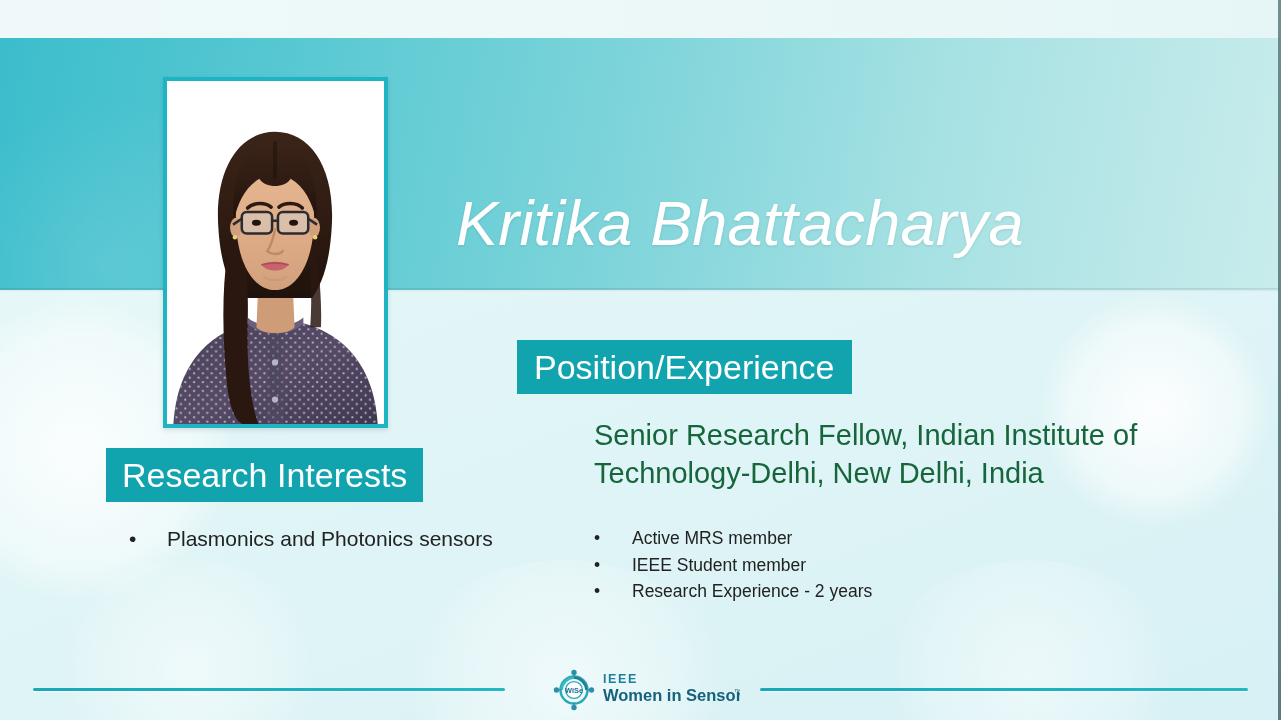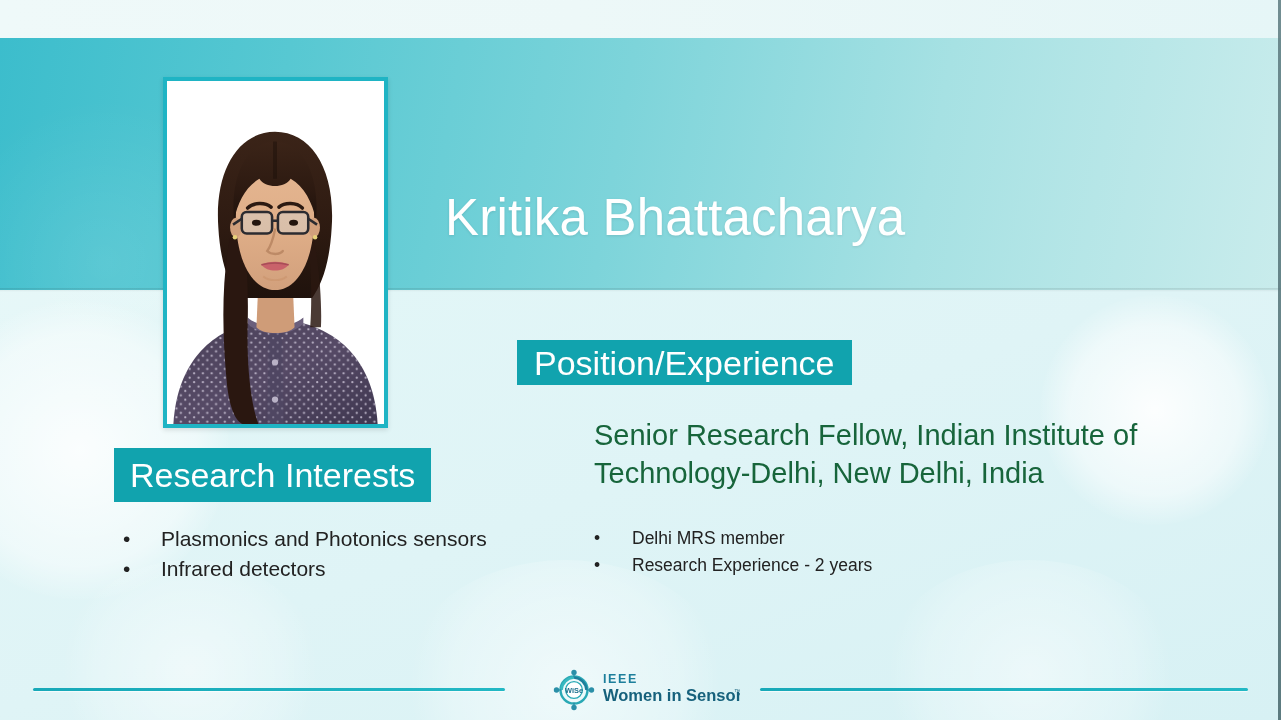--- a/index.html
+++ b/index.html
@@ -33,49 +33,50 @@
 
   
   .band{position:absolute;left:0;top:38px;width:1281px;height:252px;
     background:linear-gradient(100deg,#3cbdcc 0%,#57c8d2 22%,#7dd4da 48%,#a6e1e3 72%,#c9ecec 100%);}
   .band-glow{position:absolute;left:-60px;top:60px;width:330px;height:330px;border-radius:50%;
     background:radial-gradient(circle,rgba(255,255,255,.10) 0%,rgba(255,255,255,0) 70%);}
   .band-shadow{position:absolute;left:0;top:288px;width:1281px;height:4px;
     background:linear-gradient(180deg,rgba(0,0,0,.10),rgba(0,0,0,0));}
 
   .name-title{
-    position:absolute;left:445px;top:192px;
-    font-size:51px;font-weight:400;color:#ffffff;letter-spacing:.2px;
+    position:absolute;left:456px;top:192px;
+    font-size:63px;font-weight:400;color:#ffffff;letter-spacing:.2px;
     line-height:1;white-space:nowrap;
     text-shadow:0 1px 3px rgba(0,0,0,.10);
+    font-style:italic;
   }
 
   
   .photo-frame{position:absolute;left:163px;top:77px;width:225px;height:351px;
     border:4px solid #1fb4c4;background:#ffffff;box-sizing:border-box;
     box-shadow:0 2px 5px rgba(0,0,0,.12);overflow:hidden;}
   .photo-frame svg{display:block;width:100%;height:100%;}
 
   
   .badge{position:absolute;background:#11a3ae;color:#ffffff;
     font-size:34px;font-weight:400;line-height:1;white-space:nowrap;
     display:flex;align-items:center;}
-  .badge-position{left:517px;top:340px;height:45px;padding:0 17px;justify-content:flex-end;}
-  .badge-research{left:114px;top:448px;height:54px;padding:0 16px;}
+  .badge-position{left:517px;top:340px;height:54px;padding:0 17px;justify-content:flex-end;}
+  .badge-research{left:106px;top:448px;height:54px;padding:0 16px;}
 
   .position-text{
     position:absolute;left:594px;top:416px;width:560px;
     font-size:29px;line-height:1.32;color:#17653b;font-weight:400;
   }
 
   ul.bullets{list-style:none;margin:0;padding:0;position:absolute;}
   ul.bullets li{position:relative;padding-left:47px;color:#222222;}
   ul.bullets li::before{content:"\2022";position:absolute;left:9px;top:0;color:#222222;}
 
-  .bullets-research{left:114px;top:524px;font-size:21px;line-height:1.44;}
+  .bullets-research{left:120px;top:524px;font-size:21px;line-height:1.44;}
   .bullets-position{left:585px;top:525px;font-size:17.5px;line-height:1.52;}
 
   
   .rule{position:absolute;height:3px;border-radius:2px;
     background:linear-gradient(90deg,#18a9b8,#22b8c4);
     box-shadow:0 1px 1px rgba(255,255,255,.7);}
   .rule-left{left:33px;top:688px;width:472px;}
   .rule-right{left:760px;top:688px;width:488px;}
 
   .logo{position:absolute;left:548px;top:666px;width:192px;height:48px;}
@@ -179,31 +180,31 @@
     </svg>
   </div>
 
   <div class="badge badge-position">
     <span>Position/Experience</span>
   </div>
 
   <div class="position-text">Senior Research Fellow, Indian Institute of Technology-Delhi, New Delhi, India</div>
 
   <ul class="bullets bullets-position">
-    <li>Delhi MRS member</li>
+    <li>Active MRS member</li>
+    <li>IEEE Student member</li>
     <li>Research Experience - 2 years</li>
   </ul>
 
   <div class="badge badge-research">
     <span>Research Interests</span>
   </div>
 
   <ul class="bullets bullets-research">
     <li>Plasmonics and Photonics sensors</li>
-    <li>Infrared detectors</li>
   </ul>
 
   <div class="rule rule-left"></div>
   <div class="rule rule-right"></div>
 
   <div class="logo">
     <svg viewBox="0 0 192 48">
 
       <g>
         <circle cx="26" cy="24" r="13.5" fill="none" stroke="#2aa9b5" stroke-width="2.4"></circle>

